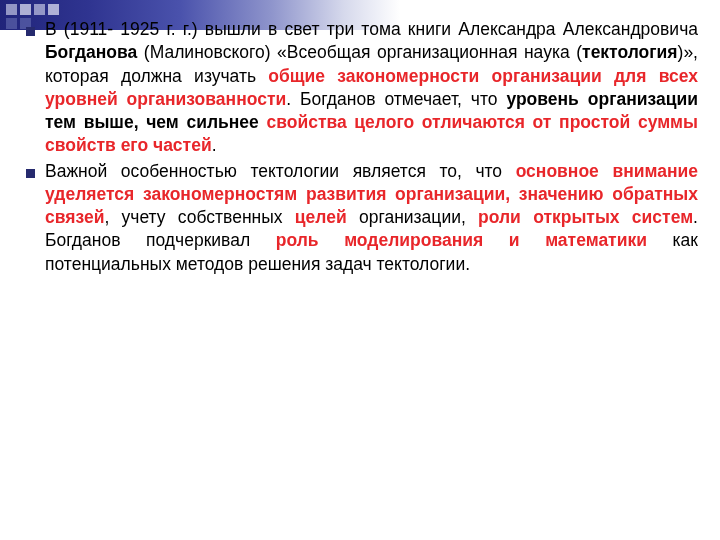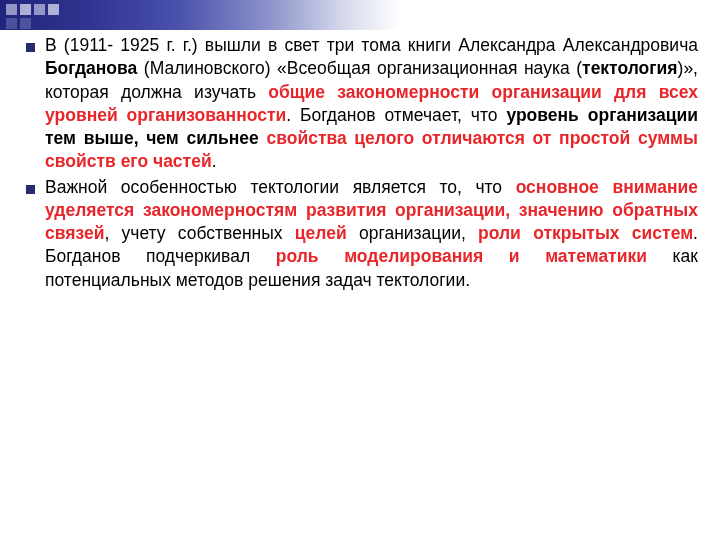--- a/index.html
+++ b/index.html
@@ -55,21 +55,21 @@
   .header-squares2 .sq {
     width: 11px;
     height: 11px;
     background: #6e74b6;
     opacity: 0.55;
   }
 
   .content {
     position: absolute;
     left: 26px;
-    top: 34px;
+    top: 18px;
     width: 672px;
   }
 
   .bullet-row {
     display: flex;
     align-items: flex-start;
     margin-bottom: 2px;
   }
   .bullet-mark {
     flex: 0 0 auto;

